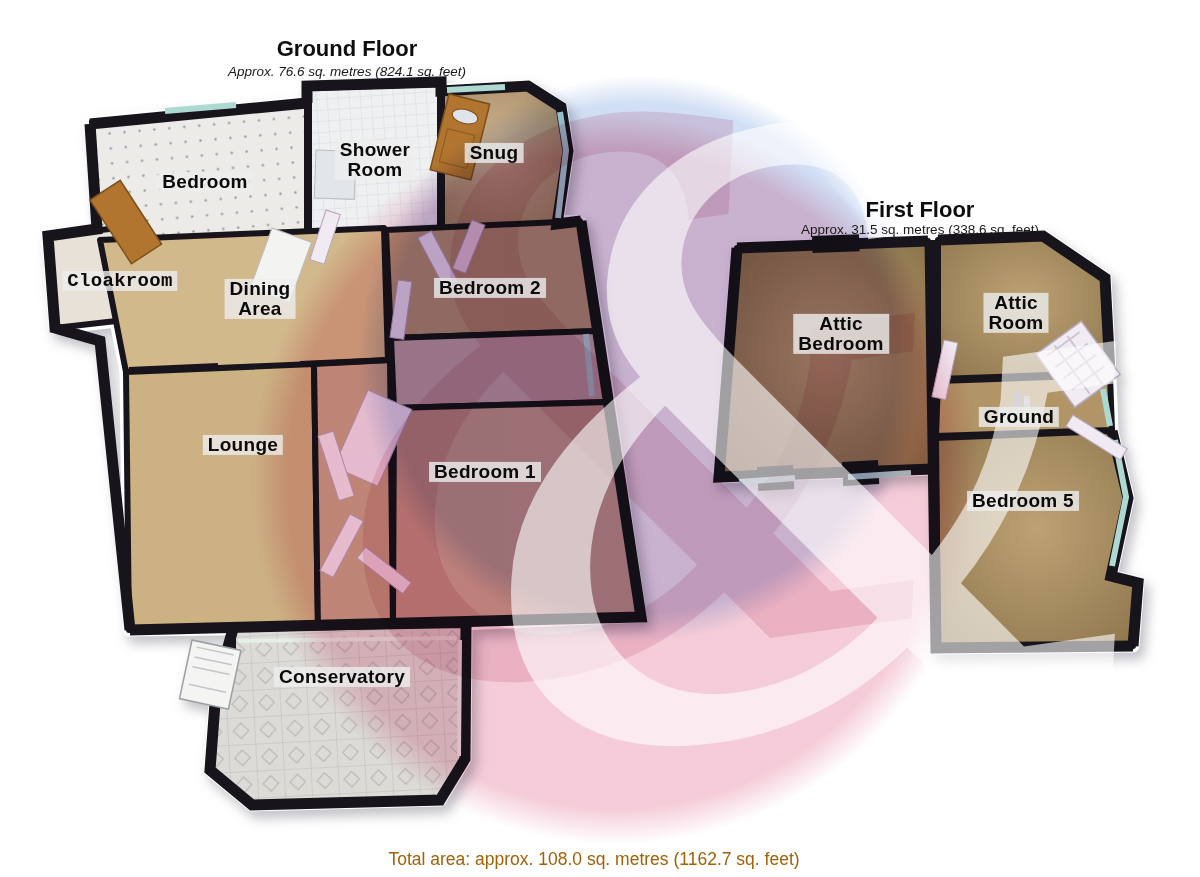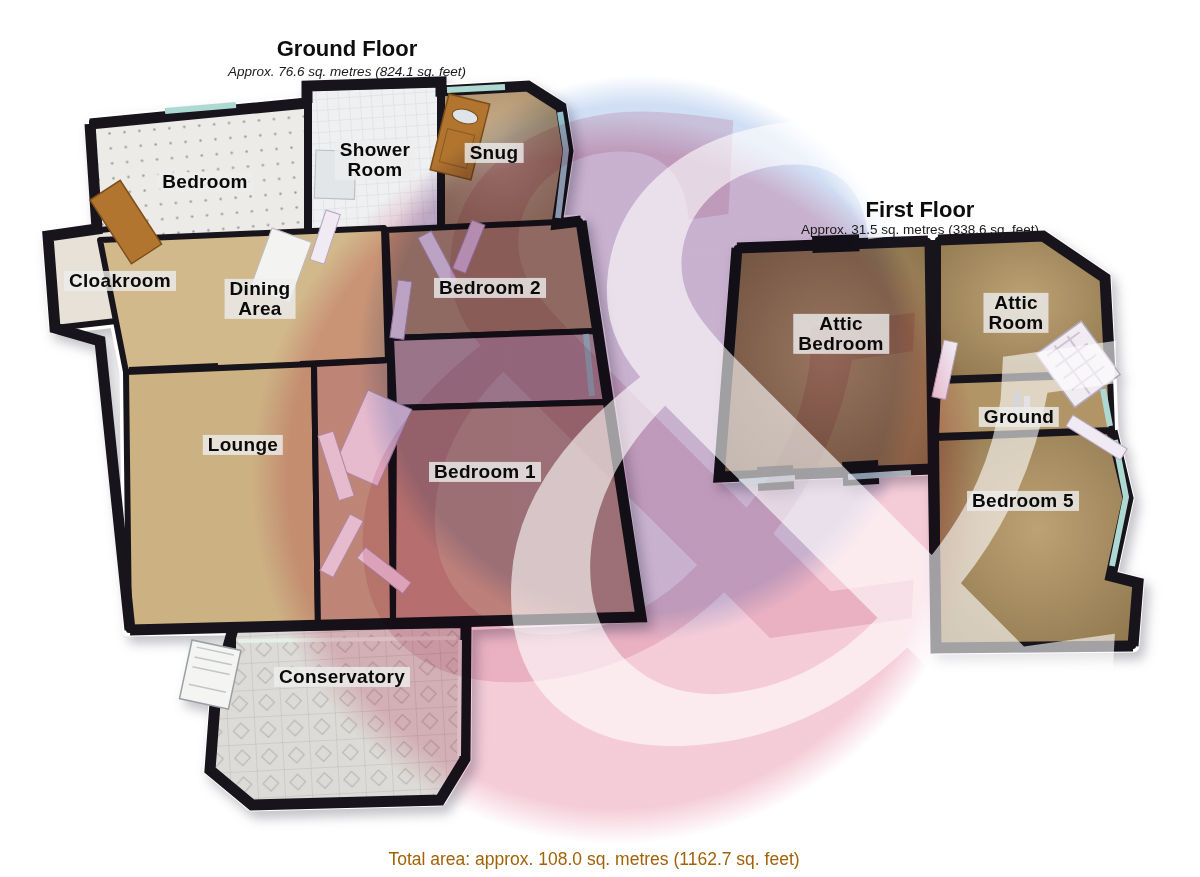--- a/index.html
+++ b/index.html
@@ -213,21 +213,21 @@
   <div class="plan-title t-ground">Ground Floor</div>
   <div class="plan-sub s-ground">Approx. 76.6 sq. metres (824.1 sq. feet)</div>
   <div class="plan-title t-first">First Floor</div>
   <div class="plan-sub s-first">Approx. 31.5 sq. metres (338.6 sq. feet)</div>
 
   <div class="labels-layer" id="labels">
       <div class="room-label" style="left: 205px; top: 182px;">Bedroom</div>
       <div class="room-label" style="left: 375px; top: 160px;">Shower
 Room</div>
       <div class="room-label" style="left: 494px; top: 153px;">Snug</div>
-      <div class="room-label" style="left: 120px; top: 281px;">Cloakroom</div>
+      <div class="room-label" style="left: 120px; top: 281px; font-family: Liberation Mono, monospace;">Cloakroom</div>
       <div class="room-label" style="left: 260px; top: 299px;">Dining
 Area</div>
       <div class="room-label" style="left: 490px; top: 288px;">Bedroom 2</div>
       <div class="room-label" style="left: 243px; top: 445px; text-align: right;">Lounge</div>
       <div class="room-label" style="left: 485px; top: 472px; text-align: right;">Bedroom 1</div>
       <div class="room-label" style="left: 342px; top: 677px;">Conservatory</div>
       <div class="room-label" style="left: 841px; top: 334px;">Attic
 Bedroom</div>
       <div class="room-label" style="left: 1016px; top: 313px;">Attic
 Room</div>

